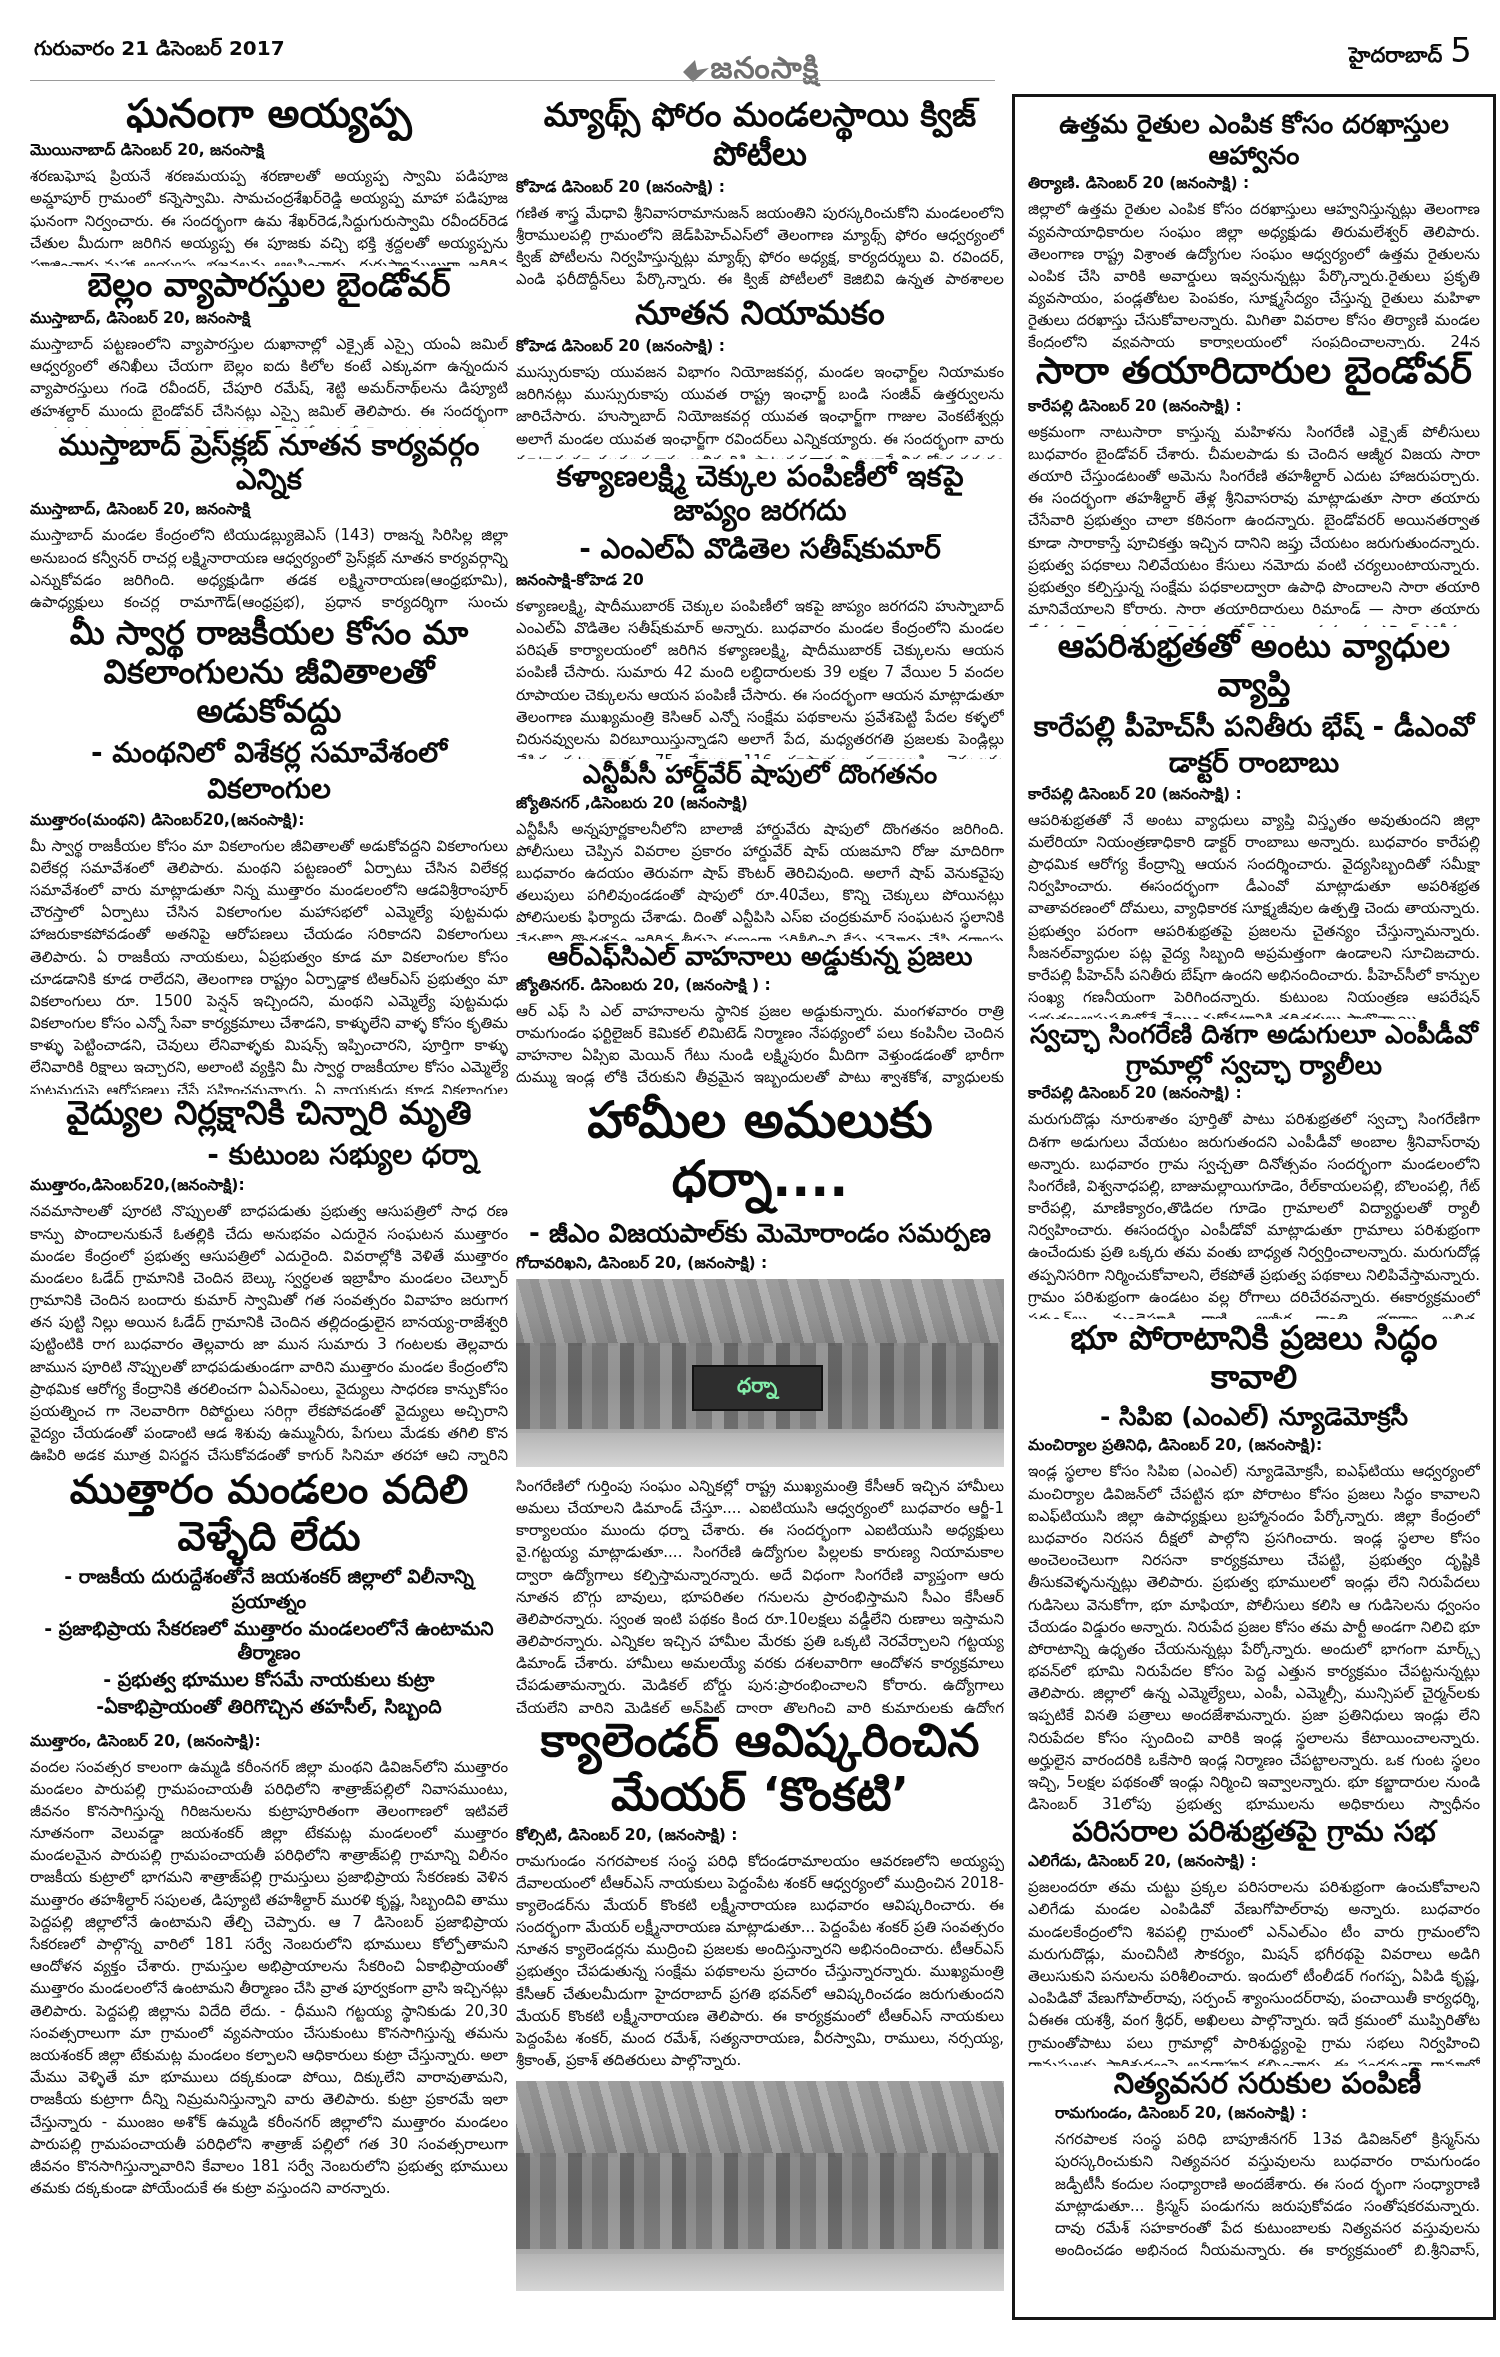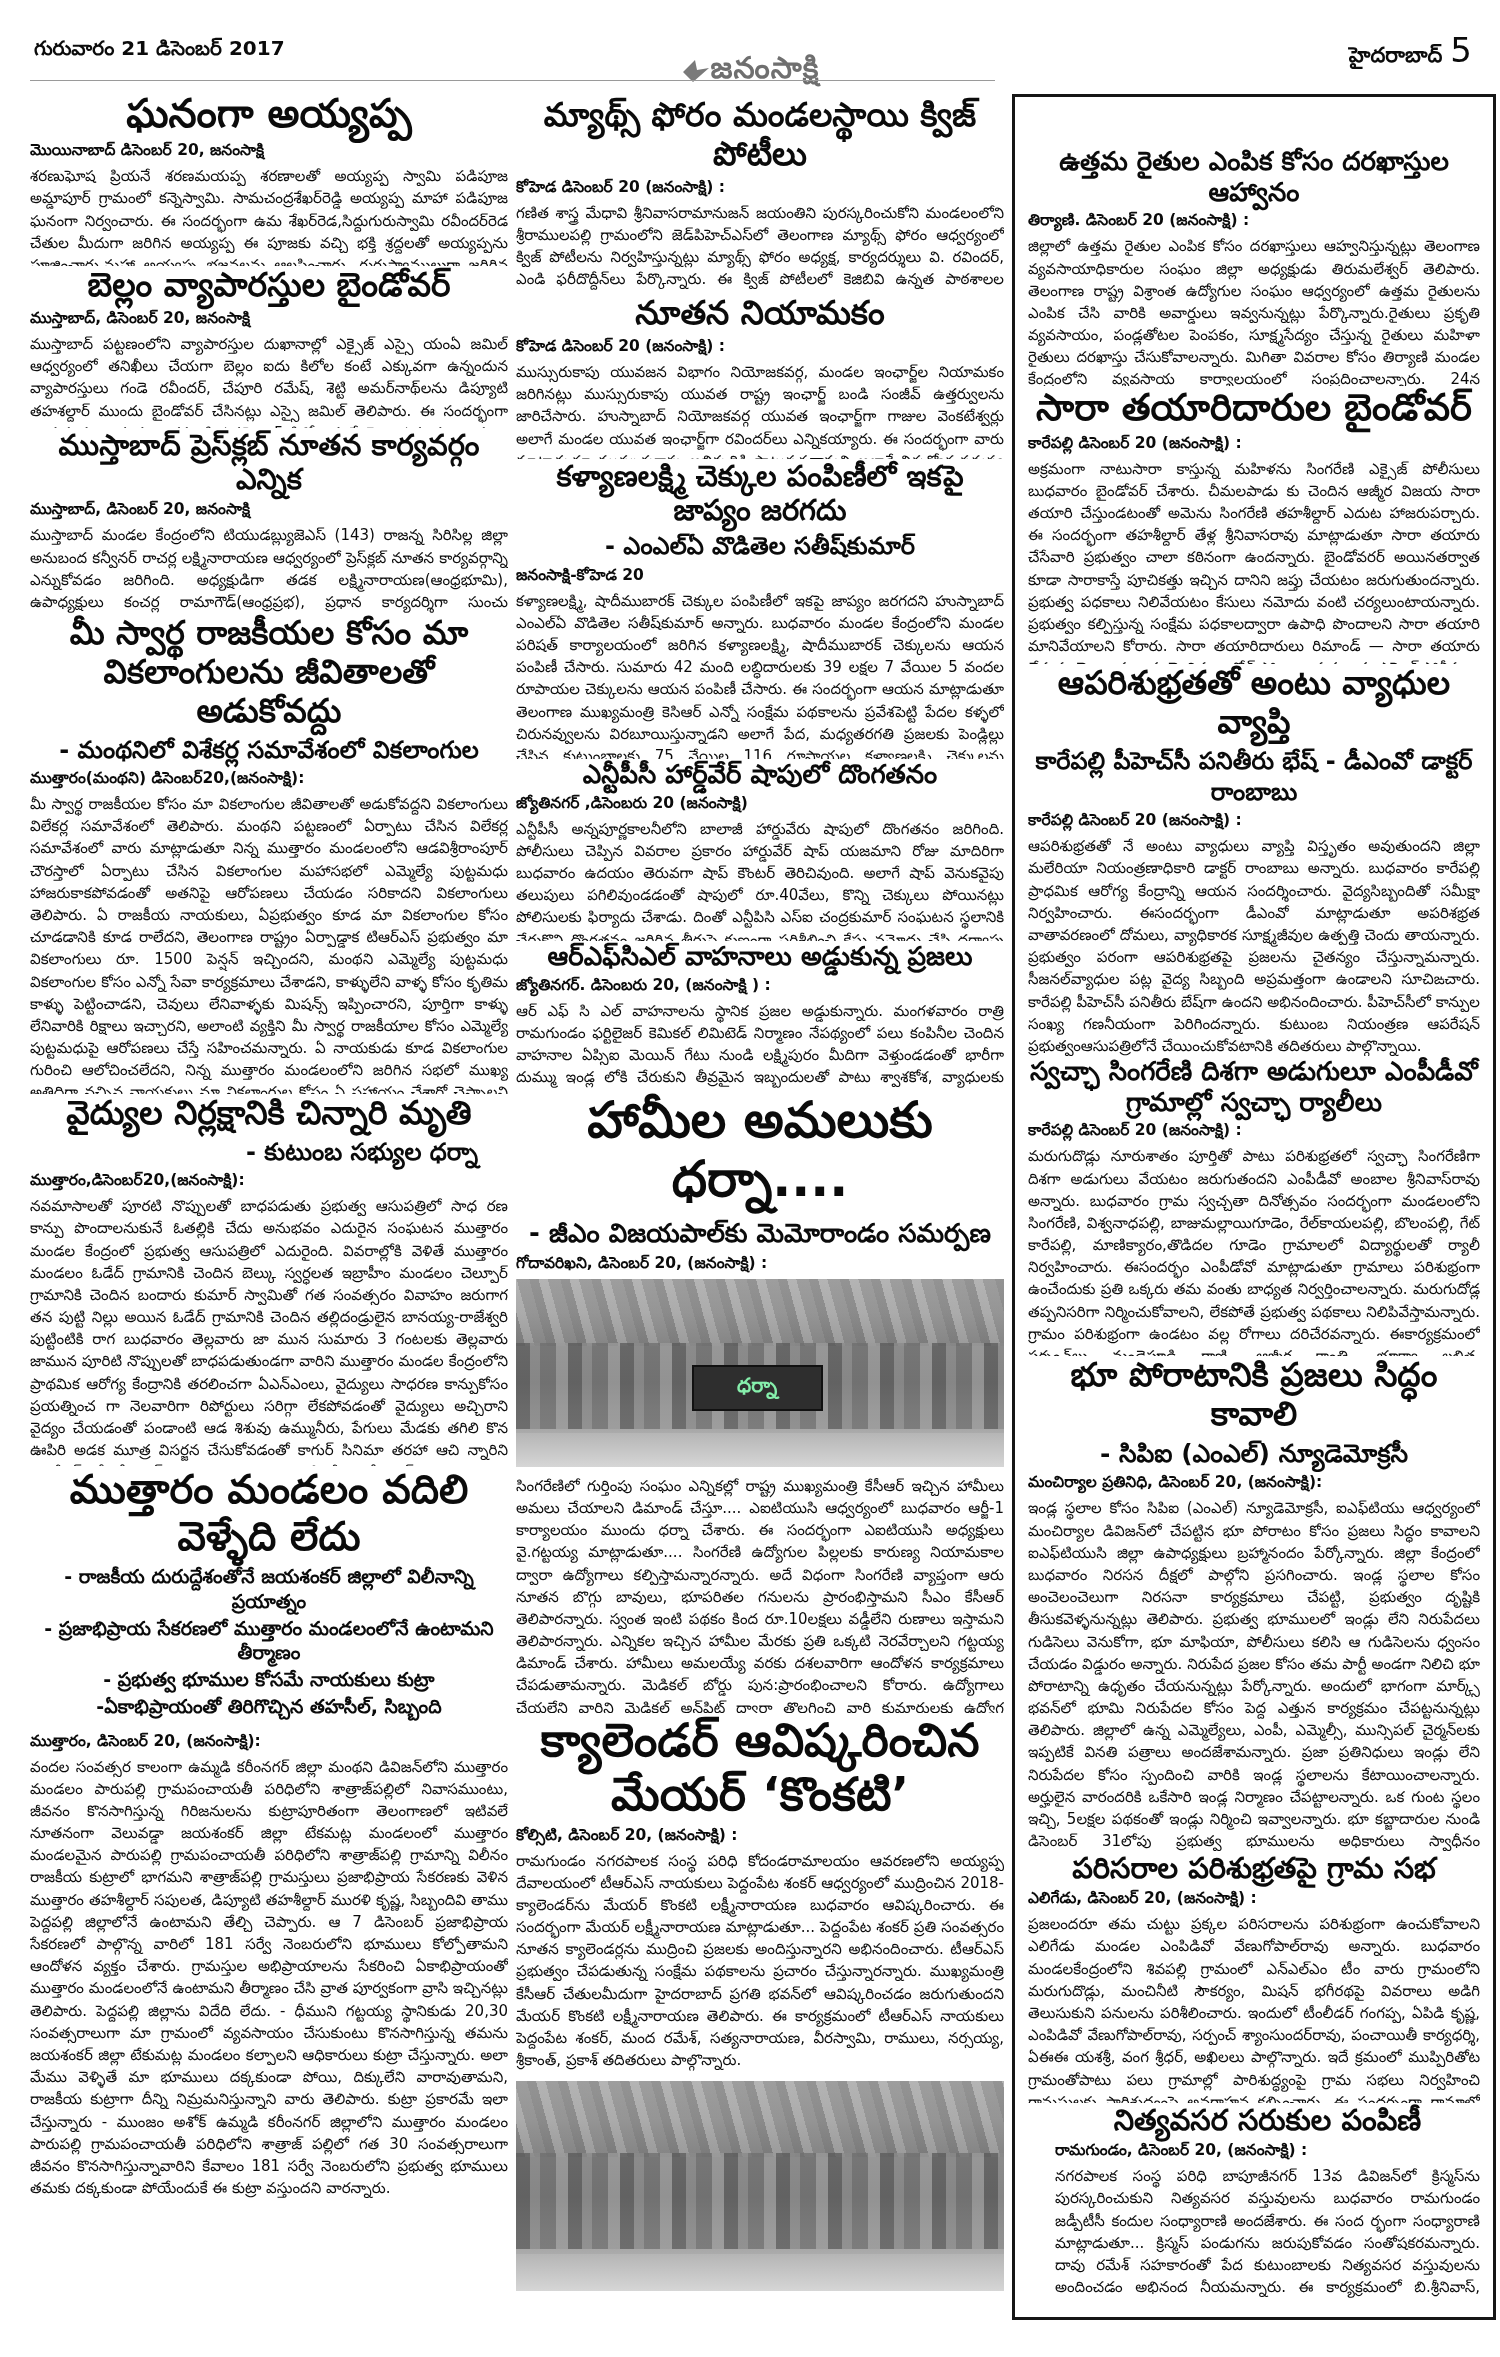--- a/index.html
+++ b/index.html
@@ -24,21 +24,21 @@
   .col1{left:30px;top:90px;width:478px;}
   .col2{left:516px;top:96px;width:488px;}
   .col3box{left:1012px;top:94px;width:452px;height:2208px;border:3px solid #161616;padding:12px 13px 0 13px;}
   .art{overflow:hidden;}
   .hl{font-weight:bold;text-align:center;line-height:1.18;margin:0 0 4px 0;}
   .hl-xxl{font-size:50px;}
   .hl-xl{font-size:40px;}
   .hl-lg{font-size:33px;}
   .hl-md{font-size:29px;}
   .hl-sm{font-size:26px;}
-  .sub{font-weight:bold;text-align:center;font-size:24px;line-height:1.3;margin:2px 0;}
+  .sub{font-weight:bold;text-align:center;font-size:28px;line-height:1.3;margin:2px 0;}
   .sub-sm{font-size:19px;}
   .sub-right{text-align:right;padding-right:30px;}
   .dateline{font-size:15.5px;font-weight:600;margin:3px 0 3px 0;}
   .body-t{font-size:15px;line-height:1.48;text-align:justify;}
   
   .photo{
     position:relative;width:100%;
     background:
       linear-gradient(180deg,#cfcfcf 0%,#b9b9b9 18%,#8f8f8f 36%,#7a7a7a 55%,#9b9b9b 70%,#c2c2c2 100%);
     overflow:hidden;
@@ -188,21 +188,21 @@
       <div class="foliage"></div>
       <div class="crowd"></div>
       <div class="ground"></div>
     </div>
   </div>
 
 </div>
 
 <div class="col col3box">
 
-  <div class="art" style="height:240px;margin-top:37px;">
+  <div class="art" style="height:240px;">
     <div class="hl hl-sm">ఉత్తమ రైతుల ఎంపిక కోసం దరఖాస్తుల ఆహ్వానం</div>
     <div class="dateline">తిర్యాణి. డిసెంబర్ 20 (జనంసాక్షి) :</div>
     <div class="body-t">జిల్లాలో ఉత్తమ రైతుల ఎంపిక కోసం దరఖాస్తులు ఆహ్వనిస్తున్నట్లు తెలంగాణ వ్యవసాయాధికారుల సంఘం జిల్లా అధ్యక్షుడు తిరుమలేశ్వర్ తెలిపారు. తెలంగాణ రాష్ట్ర విశ్రాంత ఉద్యోగుల సంఘం ఆధ్వర్యంలో ఉత్తమ రైతులను ఎంపిక చేసి వారికి అవార్డులు ఇవ్వనున్నట్లు పేర్కొన్నారు.రైతులు ప్రకృతి వ్యవసాయం, పండ్లతోటల పెంపకం, సూక్ష్మసేద్యం చేస్తున్న రైతులు మహిళా రైతులు దరఖాస్తు చేసుకోవాలన్నారు. మిగితా వివరాల కోసం తిర్యాణి మండల కేంద్రంలోని వ్యవసాయ కార్యాలయంలో సంప్రదించాలన్నారు. 24న మండలవరిషత్ సమావేశం కారేపల్లి: సింగరేణి మండల పరిషత్ సాధారణ సర్వసభ్య సమావేశం ఈనెల 24వ తేదిన నిర్వహించనున్నట్లు ఎంపీడీవో అంబాల శ్రీనివాసరావు ఒక ప్రకటనలో తెలిపారు. మండలపరిధి లోనివివిధ శాఖల పనితీరు, అభివృద్ధిపై సమీక్షలు నిర్వహించటం జరుగుతుందన్నారు. మండలం జరుగుచున్న పనులపై అధికారులు ప్రగతి నివేధికలతో సమావేశానికి హాజరుకావాలని ఎంపీడీవోకోరారు.</div>
   </div>
 
   <div class="art" style="height:278px;">
     <div class="hl hl-xl" style="font-size:37px;">సారా తయారిదారుల బైండోవర్</div>
     <div class="dateline">కారేపల్లి డిసెంబర్ 20 (జనంసాక్షి) :</div>
     <div class="body-t">అక్రమంగా నాటుసారా కాస్తున్న మహిళను సింగరేణి ఎక్సైజ్ పోలీసులు బుధవారం బైండోవర్ చేశారు. చీమలపాడు కు చెందిన ఆజ్మీర విజయ సారా తయారి చేస్తుండటంతో అమెను సింగరేణి తహశీల్దార్ ఎదుట హాజరుపర్చారు. ఈ సందర్భంగా తహశీల్దార్ తేళ్ల శ్రీనివాసరావు మాట్లాడుతూ సారా తయారు చేసేవారి ప్రభుత్వం చాలా కఠినంగా ఉందన్నారు. బైండోవరర్ అయినతర్వాత కూడా సారాకాస్తే పూచికత్తు ఇచ్చిన దానిని జప్తు చేయటం జరుగుతుందన్నారు. ప్రభుత్వ పధకాలు నిలివేయటం కేసులు నమోదు వంటి చర్యలుంటాయన్నారు. ప్రభుత్వం కల్పిస్తున్న సంక్షేమ పధకాలద్వారా ఉపాధి పొందాలని సారా తయారి మానివేయాలని కోరారు. సారా తయారిదారులు రిమాండ్ — సారా తయారు చేస్తున్న ఖైత్రాం తండాకు చెందిన బాణోత్ సోనా, అచ్చమ్మలను ఎక్సైజ్ పోలీసులు రిమాండుకు తరలిస్తున్నట్లు ఎక్సైజ్ ఎస్సైలు బి.బాబు, చిరంజీవి తెలిపారు. ఎక్సైజ్ దాడులు సందర్భంగా వీరు సారా కాస్తుండటంతో సోనా, అచ్చమ్ములను పట్టుకున్నట్లు తెలిపారు. ఈదాడుల్లో సిబ్బంది గంగ,చందు,రాములు తదితరలు పాల్గొన్నారు.</div>
   </div>

